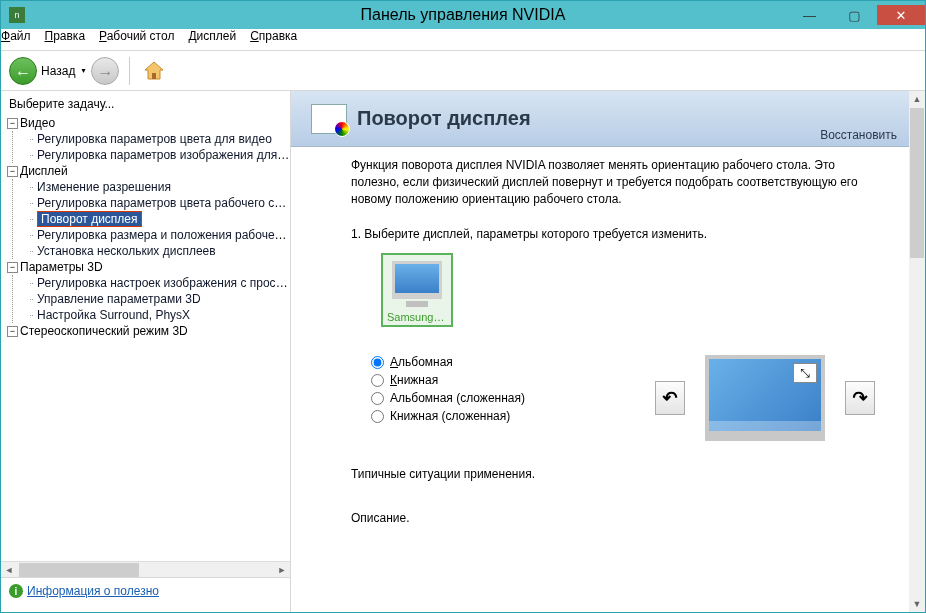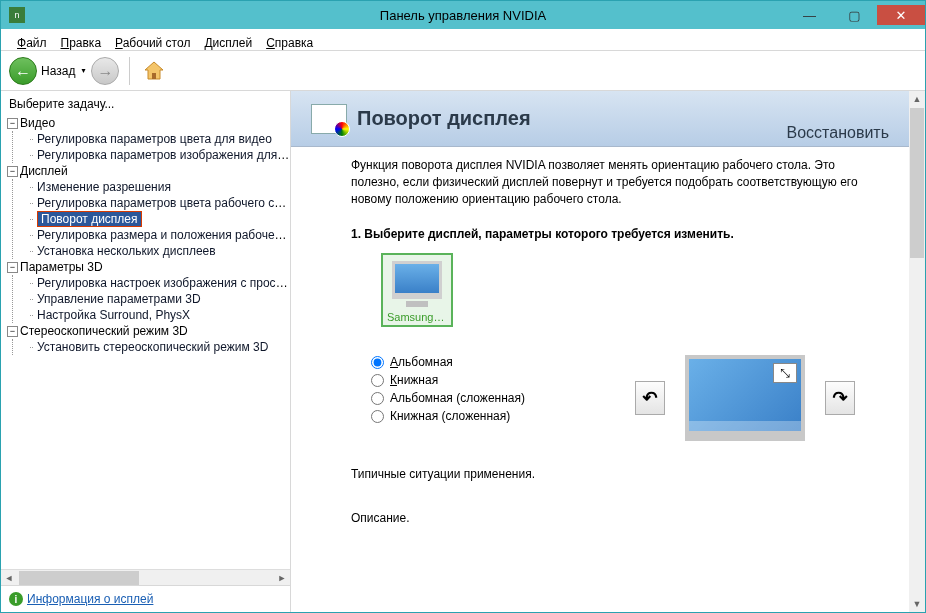--- a/index.html
+++ b/index.html
@@ -1,36 +1,36 @@
 <!DOCTYPE html>
 <html><head>
 <meta charset="utf-8">
 <style>
 *{box-sizing:border-box;margin:0;padding:0;font-family:"Segoe UI",Tahoma,sans-serif;font-size:12px}
 body{background:#fff}
 .window{width:926px;height:613px;border:1px solid #2aa2b0;display:flex;flex-direction:column;background:#fff}
 .titlebar{height:28px;background:#54c0cc;display:flex;align-items:center;color:#000;position:relative}
 .titlebar-icon{width:16px;height:16px;background:#3a7d3a;margin-left:8px;display:inline-flex;align-items:center;justify-content:center;font-size:9px;color:#fff}
-.titlebar-title{position:absolute;left:50%;transform:translateX(-50%);font-size:13px}
+.titlebar-title{position:absolute;left:50%;transform:translateX(-50%);font-size:16px}
 .win-controls{margin-left:auto;display:flex}
 .win-btn{width:45px;height:20px;display:flex;align-items:center;justify-content:center;font-size:13px;color:#333;cursor:pointer}
 .win-btn.close{background:#c94f42;color:#fff;width:48px;height:20px}
-.menubar{height:22px;background:#fff;border-bottom:1px solid #d8d8d8;display:flex;align-items:flex-end;padding:0 16px;gap:14px}
+.menubar{height:22px;background:#fff;border-bottom:1px solid #d8d8d8;display:flex;align-items:flex-start;padding:0 0;gap:14px}
 .menubar span{cursor:pointer}
 .menubar u{text-decoration:underline}
 .toolbar{height:40px;background:#fff;border-bottom:1px solid #d8d8d8;display:flex;align-items:center;padding:0 8px;gap:6px}
 .tb-back{display:flex;align-items:center;gap:4px;cursor:pointer}
 .circle-btn{width:28px;height:28px;border-radius:50%;display:flex;align-items:center;justify-content:center;font-size:16px;font-weight:bold}
 .circle-green{background:linear-gradient(#6ec05e,#3a9c2a);color:#fff;border:1px solid #2a7a1a}
 .circle-gray{background:linear-gradient(#e8e8e8,#c8c8c8);color:#888;border:1px solid #aaa}
 .dropdown-arrow{font-size:8px;margin-left:2px}
 .tb-sep{width:1px;height:28px;background:#ccc;margin:0 4px}
 .home-icon{width:28px;height:28px;display:flex;align-items:center;justify-content:center;cursor:pointer}
 .body{flex:1;display:flex;min-height:0}
-.sidebar{width:290px;border-right:1px solid #d8d8d8;display:flex;flex-direction:column;padding:4px 0 0 0;min-height:0}
+.sidebar{width:290px;border-right:1px solid #d8d8d8;display:flex;flex-direction:column;padding:4px 0 8px 0;min-height:0}
 .task-label{padding:2px 8px 4px 8px}
 .tree{flex:1;overflow:hidden;padding-left:6px}
 .tree-group{margin-bottom:0}
 .tree-header{display:flex;align-items:center;gap:2px;cursor:pointer;padding:1px 0}
 .exp{width:11px;height:11px;border:1px solid #888;display:inline-flex;align-items:center;justify-content:center;font-size:9px;line-height:1;background:#fff}
 .tree-children{padding-left:10px;border-left:1px dotted #999;margin-left:5px}
 .tree-item{padding:1px 0 1px 8px;margin-left:6px;position:relative;white-space:nowrap;overflow:hidden;text-overflow:ellipsis}
 .tree-item::before{content:"";position:absolute;left:-6px;top:50%;width:10px;border-top:1px dotted #999}
 .tree-item a{color:#0f172a;text-decoration:none;cursor:pointer}
 .tree-item.selected a{background:#2b579a;color:#fff;padding:0 3px;border:1px solid #d83b01}
@@ -43,24 +43,24 @@
 .sysinfo a{color:#1a5fb4;text-decoration:underline;cursor:pointer}
 .main{flex:1;display:flex;flex-direction:column;min-height:0;position:relative}
 .main-scroll{position:absolute;right:0;top:0;bottom:0;width:16px;background:#f0f0f0;display:flex;flex-direction:column;align-items:center}
 .main-scroll .arrow{height:16px;width:16px;display:flex;align-items:center;justify-content:center;font-size:9px;color:#666}
 .main-scroll .thumb{flex:0 0 150px;width:14px;background:#cdcdcd;margin-top:1px}
 .main-scroll .track{flex:1}
 .page-header{height:56px;background:linear-gradient(#d7e4f2,#b7cde6);border-bottom:1px solid #a8b8cc;display:flex;align-items:center;padding:0 20px;position:relative;margin-right:16px}
 .page-header-icon{width:36px;height:30px;background:#fff;border:1px solid #8aa;display:flex;align-items:center;justify-content:center;margin-right:10px;position:relative}
 .page-header-icon::after{content:"";position:absolute;width:14px;height:14px;border-radius:50%;background:conic-gradient(red,yellow,green,blue,red);right:-4px;bottom:-4px;border:1px solid #fff}
 .page-title{font-size:20px;font-weight:600;color:#2b3a4a}
-.restore{position:absolute;right:20px;bottom:4px;color:#2b3a4a;cursor:pointer;font-size:16px}
-.content{flex:1;padding:10px 36px 10px 60px;overflow:hidden;margin-right:24px}
+.restore{position:absolute;right:12px;bottom:4px;color:#2b3a4a;cursor:pointer;font-size:12px}
+.content{flex:1;padding:10px 36px 10px 60px;overflow:hidden;margin-right:4px}
 .desc{margin-bottom:20px;line-height:1.4}
-.section-title{font-weight:bold;margin-bottom:12px}
+.section-title{font-weight:normal;margin-bottom:12px}
 .display-box{width:72px;border:2px solid #5ab35a;background:#e8f5e8;padding:6px 4px 2px 4px;display:flex;flex-direction:column;align-items:center;margin-left:30px;margin-bottom:28px;cursor:pointer}
 .monitor{width:50px;height:38px;background:linear-gradient(#6ab0e8,#3a80c8);border:3px solid #d0d0d0;border-bottom:6px solid #d0d0d0;position:relative}
 .monitor::after{content:"";position:absolute;bottom:-14px;left:50%;transform:translateX(-50%);width:22px;height:6px;background:#c0c0c0}
 .display-name{color:#3a9c2a;font-size:11px;margin-top:12px;white-space:nowrap;overflow:hidden;text-overflow:ellipsis;max-width:100%}
 .orient-row{display:flex;align-items:flex-start;gap:40px}
 .radios{margin-left:20px}
 .radio-opt{display:flex;align-items:center;gap:6px;margin-bottom:4px;cursor:pointer}
 .radio-opt input{margin:0}
 .preview-area{display:flex;align-items:center;gap:20px;margin-left:auto;margin-right:10px}
 .rot-btn{width:30px;height:34px;background:linear-gradient(#fdfdfd,#e4e4e4);border:1px solid #aaa;display:flex;align-items:center;justify-content:center;font-size:18px;cursor:pointer;font-weight:bold}
@@ -148,33 +148,32 @@
             <div class="tree-item"><a>Настройка Surround, PhysX</a></div>
           </div>
         </div>
 
         <div class="tree-group">
           <div class="tree-header">
               <span class="exp">−</span>
               <span>Стереоскопический режим 3D</span>
             </div>
           <div class="tree-children">
-            <div class="tree-item"><a>Установить стереоскопический режим 3D</a></div>
           </div>
         </div>
 
       </div>
       <div class="sidebar-scroll">
         <div class="arrow">◄</div>
         <div class="thumb"></div>
         <div class="arrow">►</div>
       </div>
       <div class="sysinfo">
         <span class="sysinfo-icon">i</span>
-        <a>Информация о исплей</a>
+        <a>Информация о полезно</a>
       </div>
     </div>
 
     <div class="main">
       <div class="page-header">
         <div class="page-header-icon"></div>
         <div class="page-title">Поворот дисплея</div>
         <div class="restore">Восстановить</div>
       </div>
 

